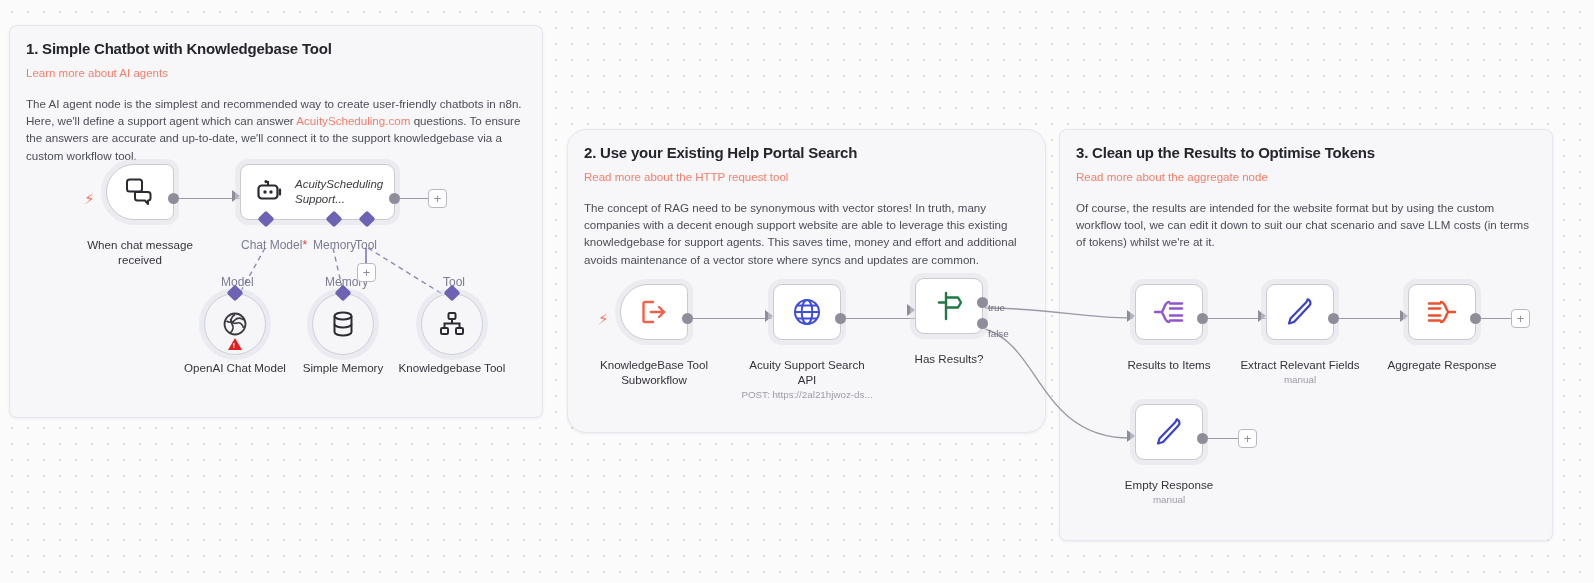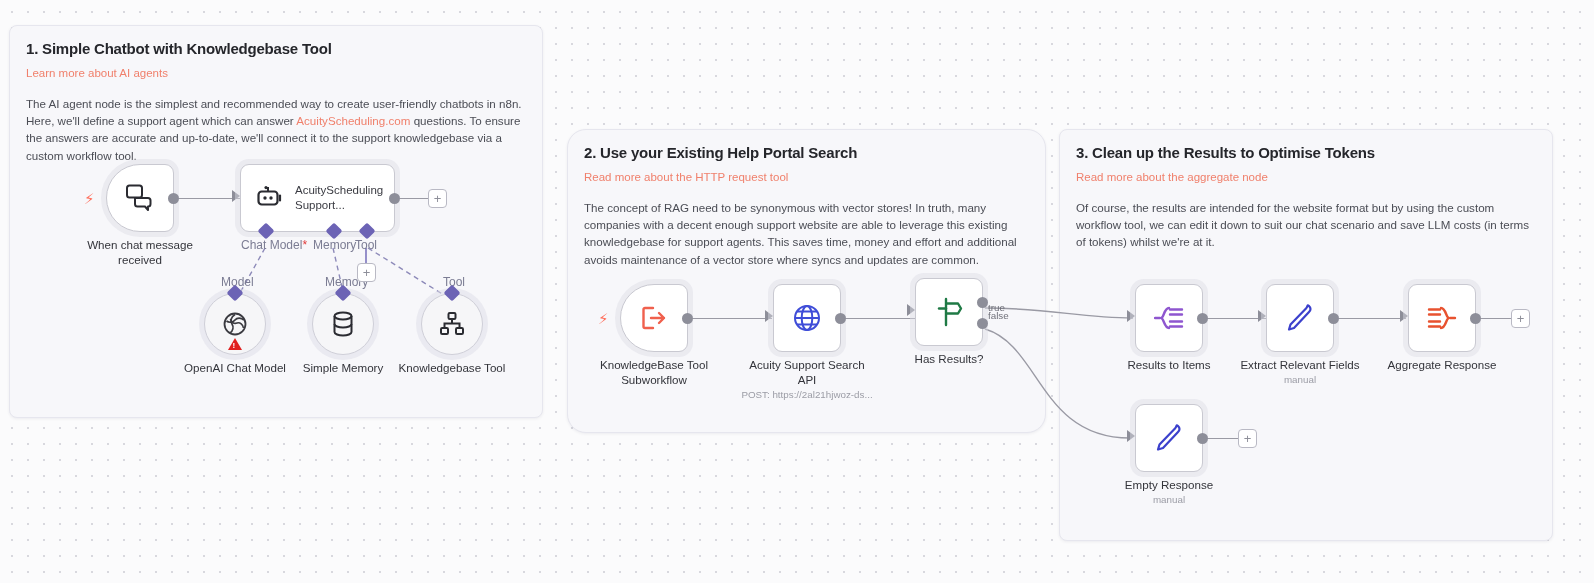--- a/index.html
+++ b/index.html
@@ -50,26 +50,27 @@
   .sticky p .inline-link { color: #f0806c; }
 
   #panel1 { left: 9px;    top: 25px;  width: 534px; height: 393px; }
   #panel2 { left: 567px;  top: 129px; width: 479px; height: 304px; border-radius: 19px; }
   #panel3 { left: 1059px; top: 129px; width: 494px; height: 412px; }
 
   
   .node { position: absolute; }
   .nbox {
     position: relative;
-    width: 68px; height: 68px;
+    width: 68px; height: 56px;
     background: #ffffff;
     border: 1px solid #c9c9d1;
     border-radius: 9px;
     display: flex; align-items: center; justify-content: center;
     box-shadow: 0 0 0 5px rgba(220,220,228,.45);
+    font-style: italic;
   }
   .nbox.trigger {
     border-top-left-radius: 34px;
     border-bottom-left-radius: 34px;
   }
   .nbox.wide { width: 155px; justify-content: flex-start; padding-left: 14px; gap: 12px; }
   .nbox.wide .agent-title {
     font-size: 11.5px; color: #3a3b42; line-height: 1.3;
     max-width: 92px; text-align: left;
   }
@@ -317,21 +318,21 @@
         <path d="M11,6.5 L23,6.5 L26,11.5 L23,16.5 L11,16.5" fill="none" stroke="#1f7a45" stroke-width="2.4" stroke-linejoin="round"></path>
         <path d="M11,11.5 L4,11.5" stroke="#1f7a45" stroke-width="2.4" stroke-linecap="round"></path>
       </svg>
       <div class="dot" style="right:-6px; top:18px;"></div>
       <div class="dot" style="right:-6px; top:39px;"></div>
     </div>
     <div class="nlabel">Has Results?</div>
   </div>
 
   <div class="branch-label" style="left:988px; top:302px;">true</div>
-  <div class="branch-label" style="left:988px; top:310px;">false</div>
+  <div class="branch-label" style="left:988px; top:328px;">false</div>
 
   <div class="edge" style="left:1204px; top:318px; width:70px;"></div>
   <div class="edge" style="left:1334px; top:318px; width:72px;"></div>
   <div class="edge" style="left:1476px; top:318px; width:35px;"></div>
   <div class="edge" style="left:1205px; top:438px; width:35px;"></div>
 
   <div class="node" style="left:1135px; top:284px;">
     <div class="arrowin" style="left:-8px; top:26px;"></div>
     <div class="nbox">
       <svg width="30" height="26" viewBox="0 0 30 26">

